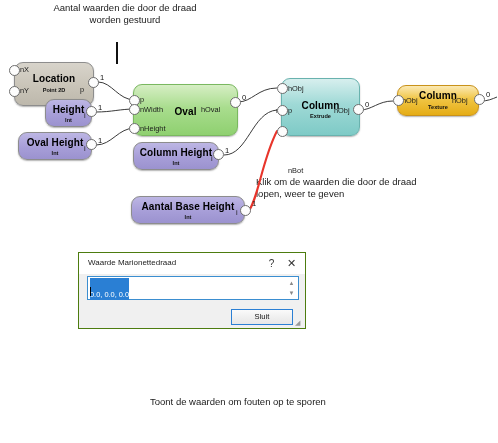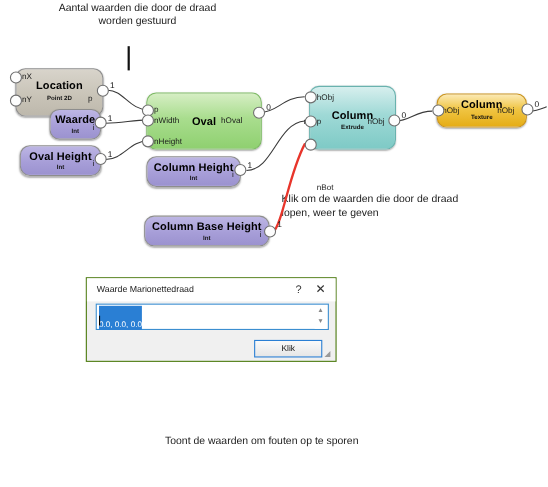--- a/index.html
+++ b/index.html
@@ -248,21 +248,21 @@
   </div>
   <div class="port" style="left:9px; top:65px;"></div>
   <span class="plabel" style="left:20px; top:65px;">nX</span>
   <div class="port" style="left:9px; top:86px;"></div>
   <span class="plabel" style="left:20px; top:86px;">nY</span>
   <span class="plabel" style="left:80px; top:85px;">p</span>
   <div class="port" style="left:88px; top:77px;"></div>
   <span class="count" style="left:100px; top:73px;">1</span>
 
   <div class="node n-purple" style="left:45px; top:99px; width:47px; height:28px;">
-    <div class="title" style="top:4px;">Waarde</div>
+    <div class="title" style="top:4px;">Height</div>
     <div class="subtitle" style="top:17px;">Int</div>
   </div>
   <span class="plabel" style="left:84px; top:111px;">i</span>
   <div class="port" style="left:86px; top:106px;"></div>
   <span class="count" style="left:98px; top:103px;">1</span>
 
   <div class="node n-purple" style="left:18px; top:132px; width:74px; height:28px;">
     <div class="title" style="top:4px;">Oval Height</div>
     <div class="subtitle" style="top:17px;">Int</div>
   </div>
@@ -285,21 +285,21 @@
 
   <div class="node n-purple" style="left:133px; top:142px; width:86px; height:28px;">
     <div class="title" style="top:4px;">Column Height</div>
     <div class="subtitle" style="top:17px;">Int</div>
   </div>
   <span class="plabel" style="left:211px; top:154px;">i</span>
   <div class="port" style="left:213px; top:149px;"></div>
   <span class="count" style="left:225px; top:146px;">1</span>
 
   <div class="node n-purple" style="left:131px; top:196px; width:114px; height:28px;">
-    <div class="title" style="top:4px;">Column Base Height</div>
+    <div class="title" style="top:4px;">Aantal Base Height</div>
     <div class="subtitle" style="top:17px;">Int</div>
   </div>
   <span class="plabel" style="left:236px; top:208px;">i</span>
   <div class="port" style="left:240px; top:205px;"></div>
   <span class="count" style="left:252px; top:199px;">1</span>
 
   <div class="node n-teal" style="left:281px; top:78px; width:79px; height:58px; border-color:#69b2ae;">
     <div class="title" style="top:21px;">Column</div>
     <div class="subtitle" style="top:34px;">Extrude</div>
   </div>
@@ -333,15 +333,15 @@
 
   <div id="dlg-textarea">
     <span id="dlg-text-val">0.0, 0.0, 0.0</span>
     <span id="dlg-caret"></span>
     <div id="dlg-scroll">
       <span class="dlg-arrow" id="dlg-arrow-up">▲</span>
       <span class="dlg-arrow" id="dlg-arrow-dn">▼</span>
     </div>
   </div>
 
-  <div id="dlg-ok">Klik</div>
+  <div id="dlg-ok">Sluit</div>
   <span id="dlg-grip">◢</span>
 </div>
 
 </body></html>

